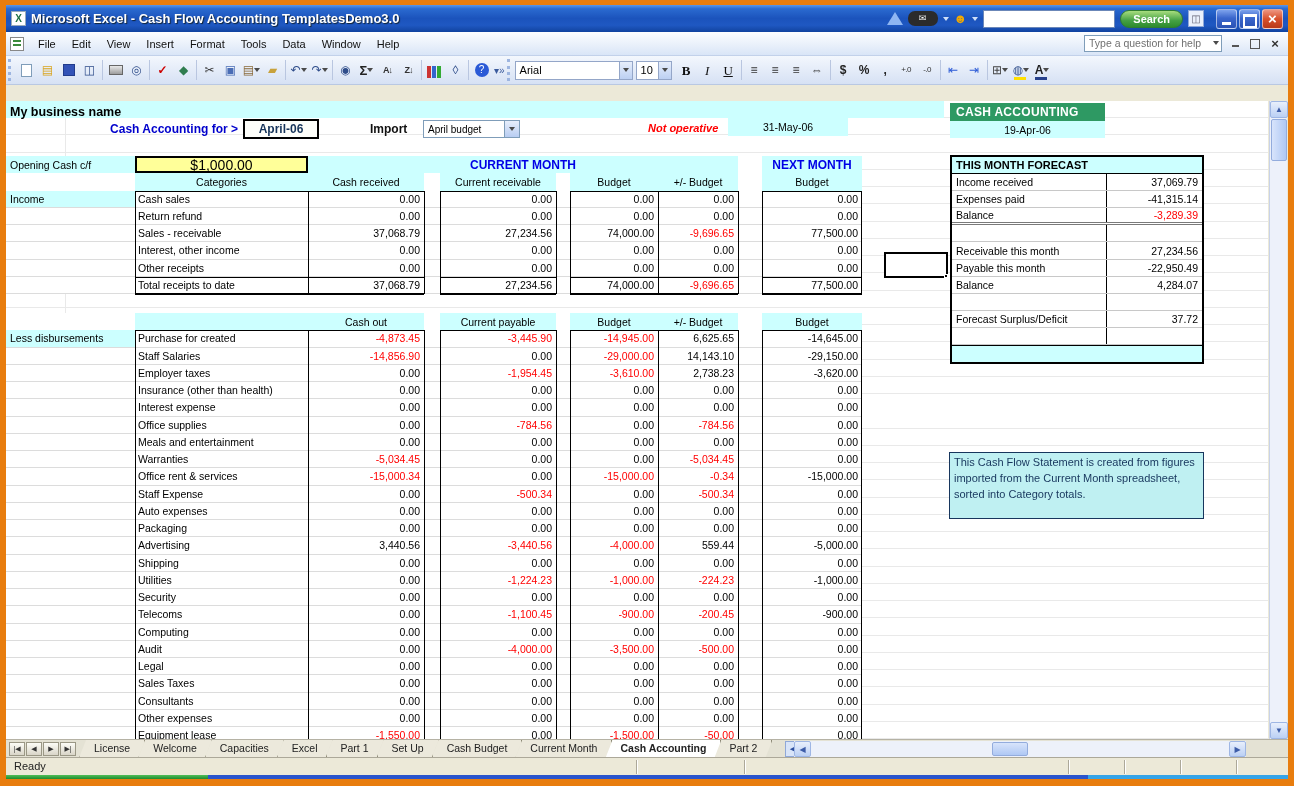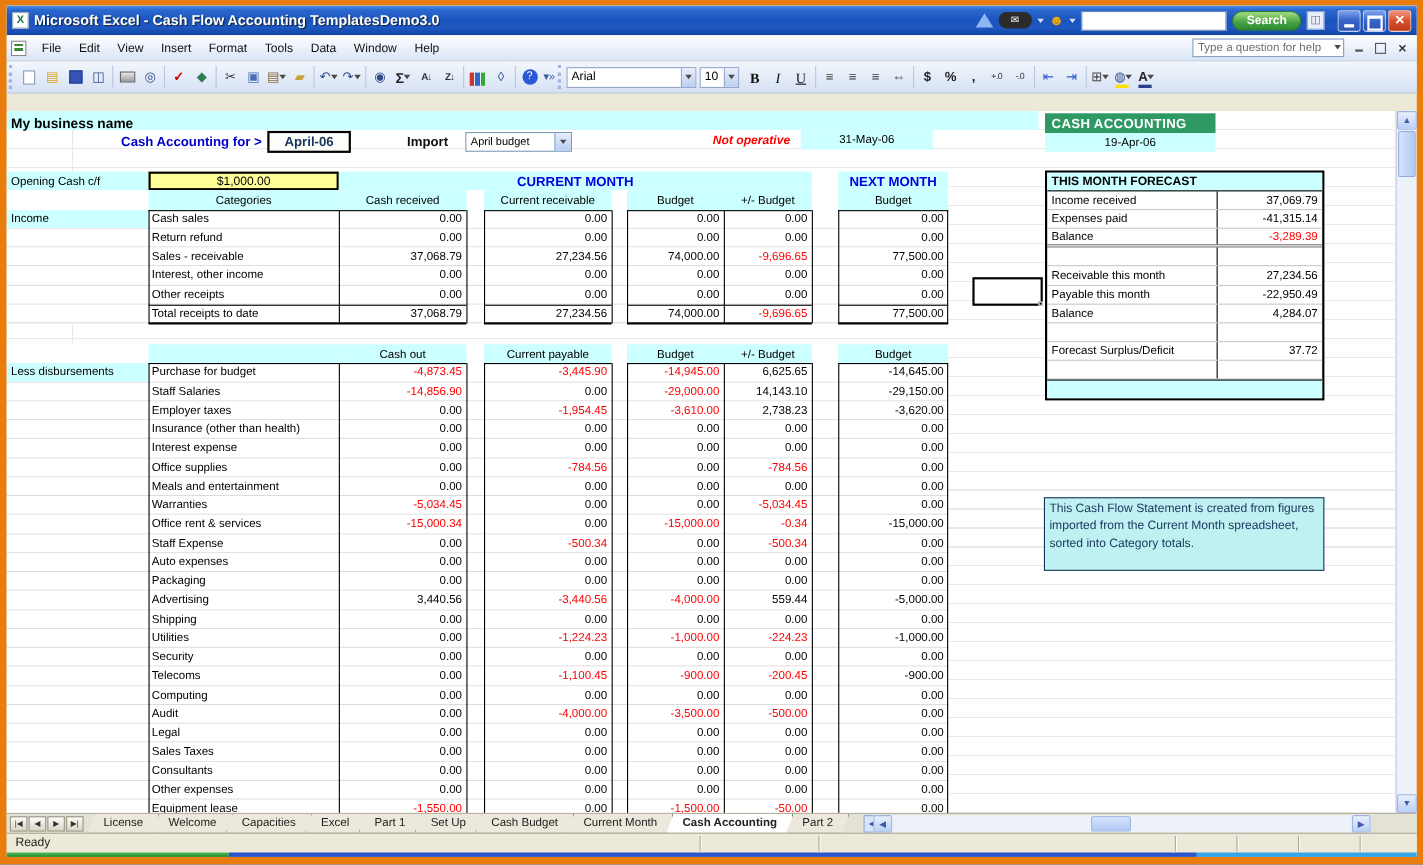--- a/index.html
+++ b/index.html
@@ -109,21 +109,21 @@
   .sect{position:absolute;left:0;width:856px}
   .srow{position:relative;background:#fff}
   .gline{border-bottom:1px solid #DCDCDC}
   .sc{position:absolute;top:0;bottom:0;display:flex;align-items:center;font-size:10.5px;color:#000;overflow:hidden;white-space:nowrap}
   .sc.cyan{background:#CCFFFF}
   .sc.lbl{padding-left:4px}
   .sc.cat{padding-left:3px}
   .sc.num{justify-content:flex-end;padding-right:4px}
   .sc.hc{justify-content:center}
   .sc.hdr-blue{color:#0000E6;font-weight:bold;font-size:12px;justify-content:center;background:#CCFFFF}
-  .sc.opening{background:#FFFF99;border:2px solid #000;justify-content:center;font-size:11px}
+  .sc.opening{background:#FFFF99;border:2px solid #000;justify-content:center;font-size:14px}
   .red{color:#FF0000}
   .vl,.hl{position:absolute;background:#000}
 
   .activecell{border:2px solid #000;background:#fff}
   .fillhandle{position:absolute;right:-2px;bottom:-2px;width:4px;height:4px;background:#000;border:1px solid #fff}
 
   .fpanel{position:absolute;border:2px solid #000;background:#fff}
   .frow{position:relative;height:17.1px;border-bottom:1px solid #C8C8C8;display:flex}
   .frow.title{background:#CCFFFF;font-weight:bold;font-size:11px;align-items:center;padding-left:4px;border-bottom:1px solid #000}
   .frow.footer{background:#CCFFFF;border-bottom:none;border-top:1px solid #000}
@@ -458,21 +458,21 @@
           <div class="srow" style="height: 17.25px;">
             <div class="sc cyan hc" style="left: 129px; width: 173px;"></div>
             <div class="sc cyan hc" style="left: 302px; width: 116px;">Cash out</div>
             <div class="sc cyan hc" style="left: 434px; width: 116px;">Current payable</div>
             <div class="sc cyan hc" style="left: 564px; width: 88px;">Budget</div>
             <div class="sc cyan hc" style="left: 652px; width: 80px;">+/- Budget</div>
             <div class="sc cyan hc" style="left: 756px; width: 100px;">Budget</div>
           </div>
           <div class="srow gline" style="height: 17.25px;">
             <div class="sc cyan lbl" style="left: 0px; width: 129px;">Less disbursements</div>
-            <div class="sc cat" style="left: 129px; width: 173px;">Purchase for budget</div>
+            <div class="sc cat" style="left: 129px; width: 173px;">Purchase for created</div>
             <div class="sc num red" style="left: 302px; width: 116px;">-4,873.45</div>
             <div class="sc num red" style="left: 434px; width: 116px;">-3,445.90</div>
             <div class="sc num red" style="left: 564px; width: 88px;">-14,945.00</div>
             <div class="sc num" style="left: 652px; width: 80px;">6,625.65</div>
             <div class="sc num" style="left: 756px; width: 100px;">-14,645.00</div>
           </div>
           <div class="srow gline" style="height: 17.25px;">
             <div class="sc cat" style="left: 129px; width: 173px;">Staff Salaries</div>
             <div class="sc num red" style="left: 302px; width: 116px;">-14,856.90</div>
             <div class="sc num" style="left: 434px; width: 116px;">0.00</div>

